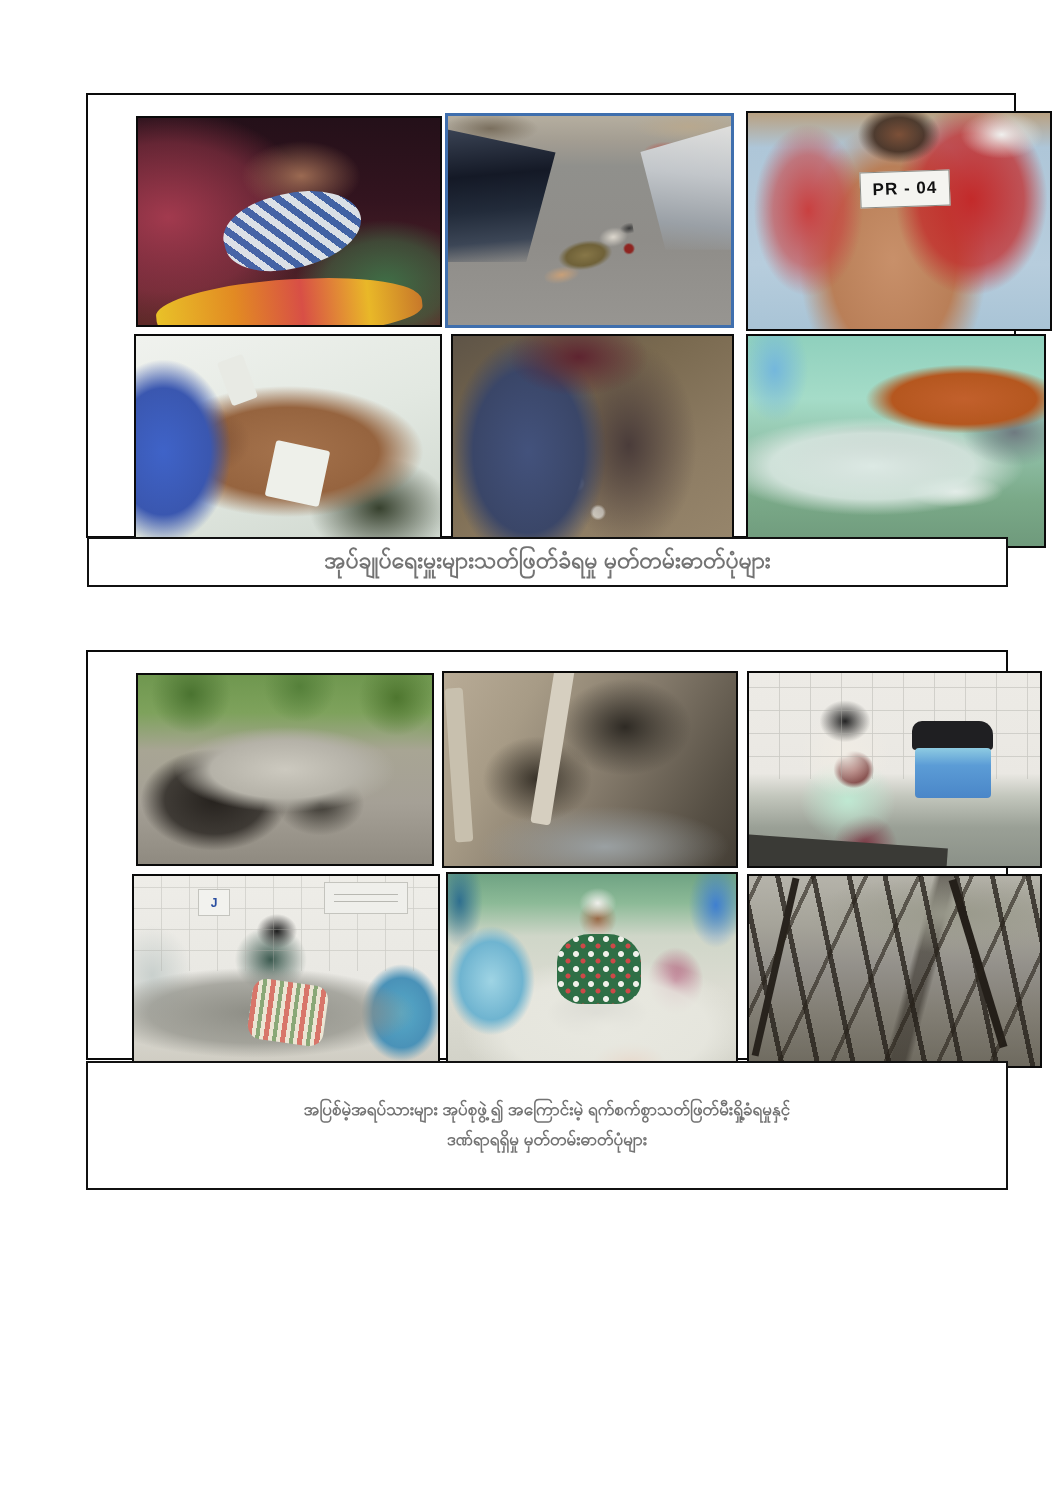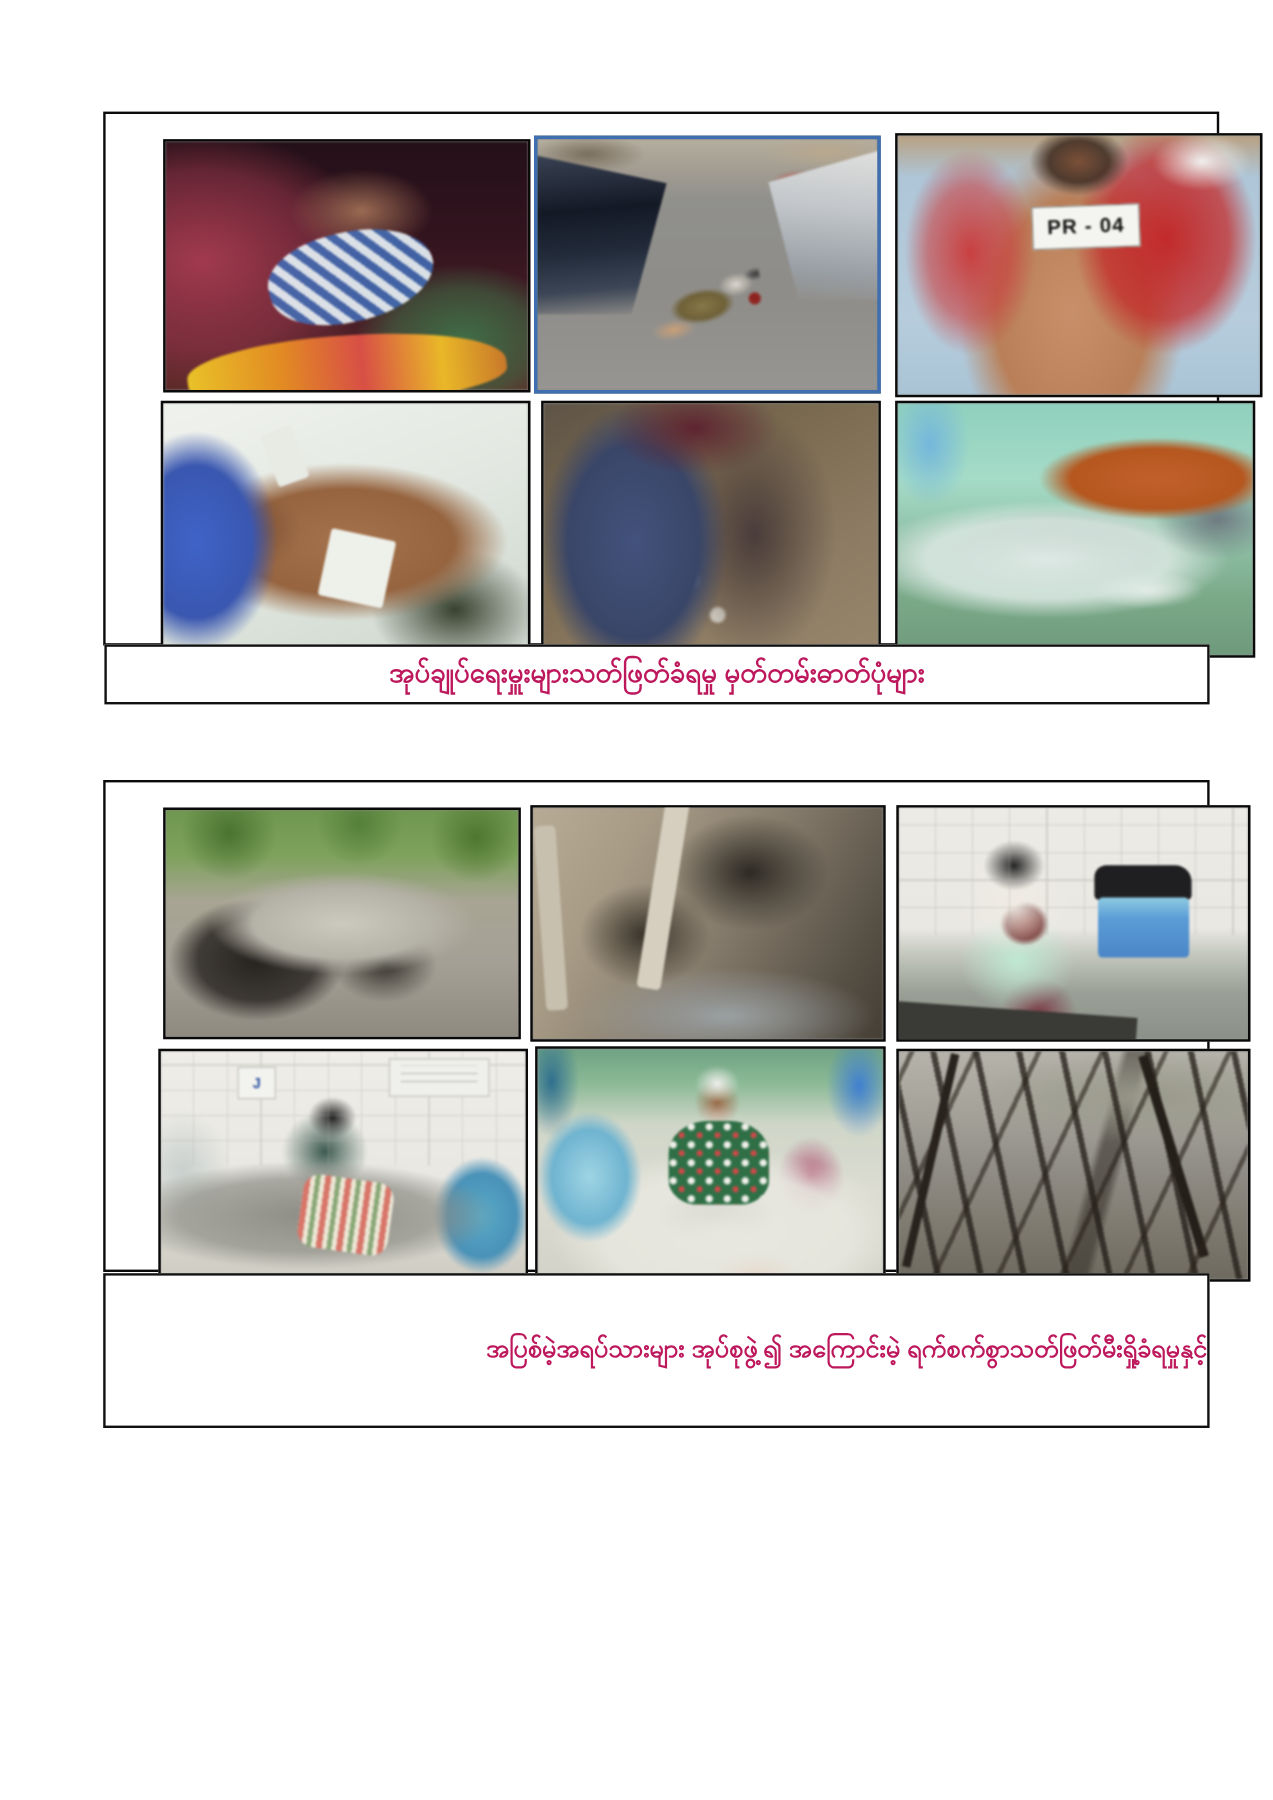--- a/index.html
+++ b/index.html
@@ -190,25 +190,25 @@
     linear-gradient(105deg, rgba(0,0,0,0) 54%, rgba(50,45,38,.55) 56%, rgba(50,45,38,.55) 60%, rgba(0,0,0,0) 62%),
     linear-gradient(180deg,#b5b3aa 0%,#a6a49a 25%,#93908a 48%,#827e74 72%,#6e6a5f 100%);}
   .a-q6::before{content:"";position:absolute;inset:0;background:
     repeating-linear-gradient(78deg, rgba(0,0,0,0) 0 30px, rgba(32,27,21,.75) 30px 35px);}
   .a-q6::after{content:"";position:absolute;inset:0;background:
     repeating-linear-gradient(-65deg, rgba(0,0,0,0) 0 44px, rgba(40,34,26,.6) 44px 48px);}
   .beam-a{left:8%;top:0;width:7px;height:96%;background:#28231d;transform:rotate(13deg);}
   .beam-b{right:20%;top:0;width:8px;height:92%;background:#241f19;transform:rotate(-17deg);}
 
   
-  .caption{position:absolute;box-sizing:border-box;border:2px solid #111;background:#ffffff;color:#be185d;}
+  .caption{position:absolute;box-sizing:border-box;border:2px solid #111;background:#ffffff;color:#737373;}
   .caption1{left:87px;top:537px;width:921px;height:50px;display:flex;align-items:center;justify-content:center;
     font-size:23px;font-weight:700;}
-  .caption2{left:86px;top:1061px;width:922px;height:129px;display:flex;flex-direction:row;
-    align-items:center;justify-content:flex-end;gap:5px;font-size:21px;font-weight:700;text-align:center;}
+  .caption2{left:86px;top:1061px;width:922px;height:129px;display:flex;flex-direction:column;
+    align-items:center;justify-content:center;gap:5px;font-size:17px;font-weight:700;text-align:center;}
   .caption2 .cline{line-height:1.45;}
 </style>
 </head>
 <body>
 
 <div class="page">
 
   <section class="grid grid1">
     <figure class="photo p1" title="victim lying on bed with red and yellow blankets">
       <div class="art a-p1"></div>
@@ -266,15 +266,16 @@
     <figure class="photo q6" title="charred remains of burnt building frame">
       <div class="art a-q6">
         <div class="beam-a"></div>
         <div class="beam-b"></div>
       </div>
     </figure>
   </section>
 
   <div class="caption caption2">
     <div class="cline">အပြစ်မဲ့အရပ်သားများ အုပ်စုဖွဲ့၍ အကြောင်းမဲ့ ရက်စက်စွာသတ်ဖြတ်မီးရှို့ခံရမှုနှင့်</div>
+    <div class="cline">ဒဏ်ရာရရှိမှု မှတ်တမ်းဓာတ်ပုံများ</div>
   </div>
 
 </div>
 
 </body></html>

